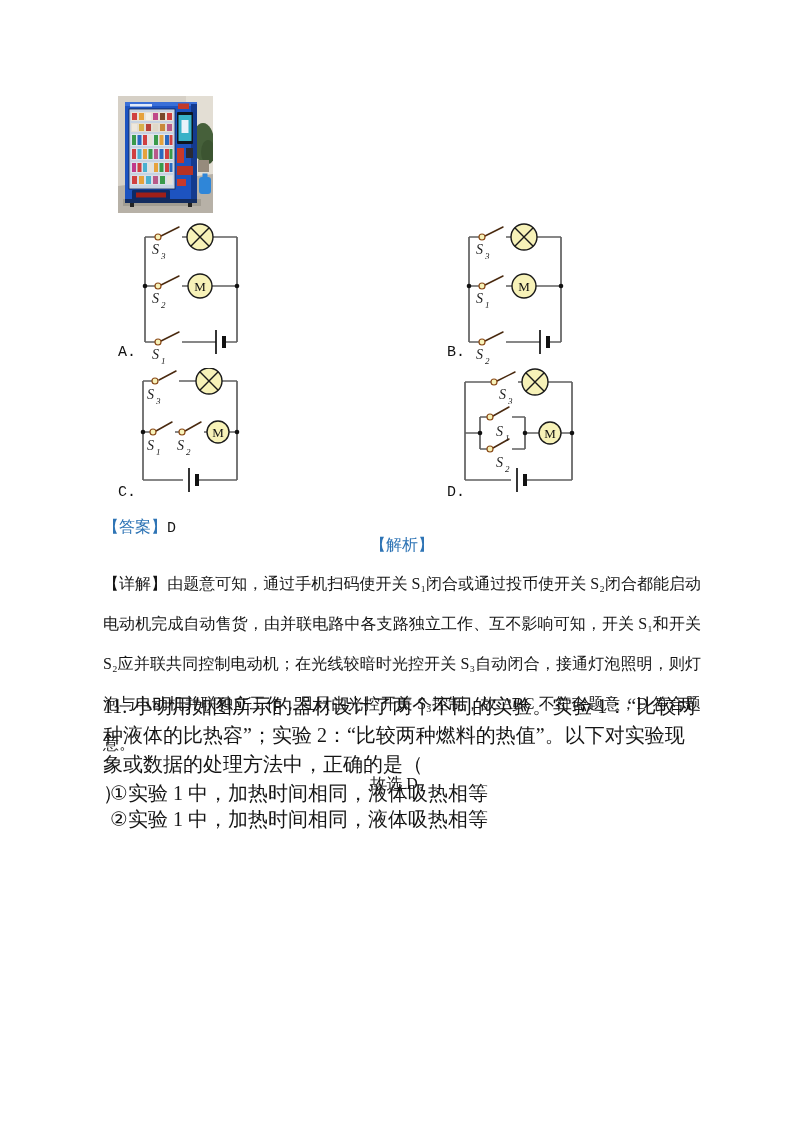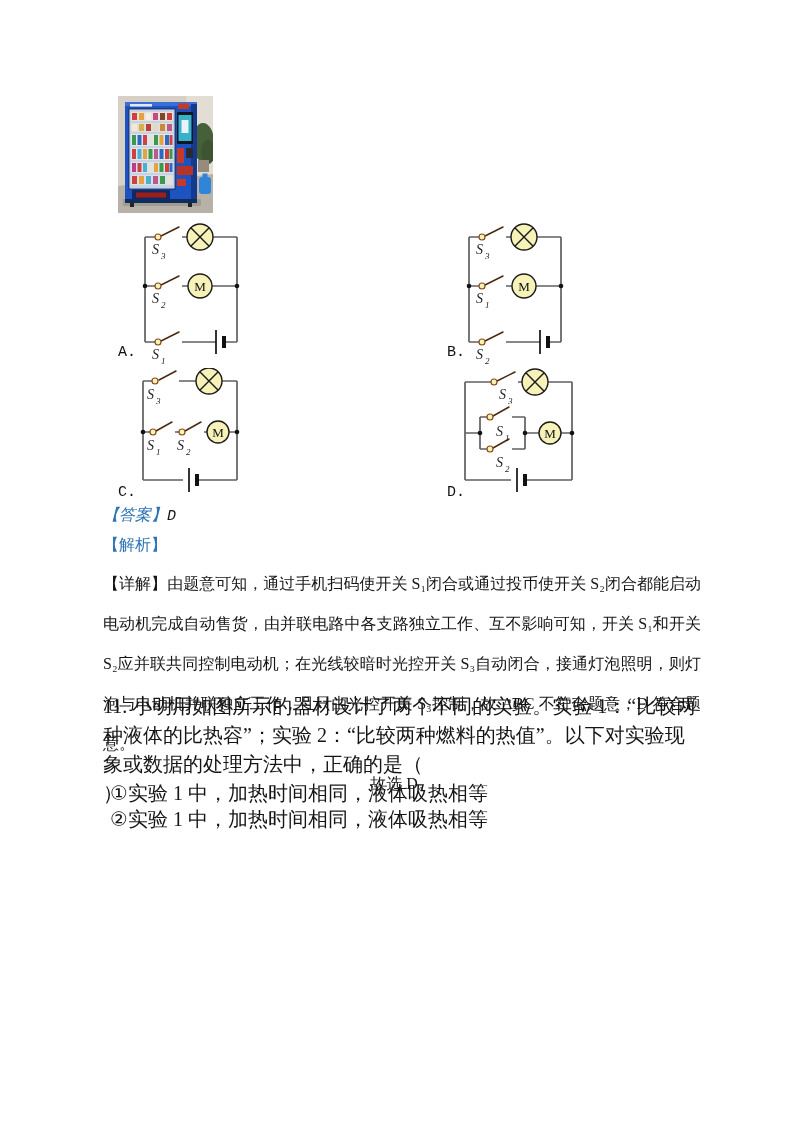--- a/index.html
+++ b/index.html
@@ -241,25 +241,25 @@
       <circle class="dot" cx="113" cy="65" r="2.3"></circle>
     <text class="slabel" x="40" y="31">S</text>
     <text class="ssub" x="49" y="36">3</text>
     <text class="slabel" x="37" y="68">S</text>
     <text class="ssub" x="46" y="73">1</text>
     <text class="slabel" x="37" y="99">S</text>
     <text class="ssub" x="46" y="104">2</text>
   </svg>
   <span class="opt-letter" style="left:447px;top:484px;">D.</span>
 
-  <div class="tline" style="top:504px;font-style:italic;">
+  <div class="tline" style="top:516px;">
     <span class="blue">【答案】</span><span class="mono">D</span>
   </div>
 
-  <div class="tline" style="top:534px;">
+  <div class="tline" style="top:534px;text-align:center;">
     <span class="blue">【解析】</span>
   </div>
 
   <div class="detail-block">
     <div><span>【详解】</span><span>由题意可知，通过手机扫码使开关 S₁闭合或通过投币使开关 S₂闭合都能启动电动机完成自动售货，由并联电路中各支路独立工作、互不影响可知，开关 S₁和开关 S₂应并联共同控制电动机；在光线较暗时光控开关 S₃自动闭合，接通灯泡照明，则灯泡与电动机并联独立工作，且只由光控开关 S₃控制，故 ABC 不符合题意，D 符合题意。</span></div>
     <div class="detail-conclusion">故选 D。</div>
   </div>
 
   <div class="q11-block"><span>11. </span><span>小明用如图所示的器材设计了两个不同的实验。实验 1：“比较两种液体的比热容”；实验 2：“比较两种燃料的热值”。以下对实验现象或数据的处理方法中，正确的是（
 ）</span></div>

